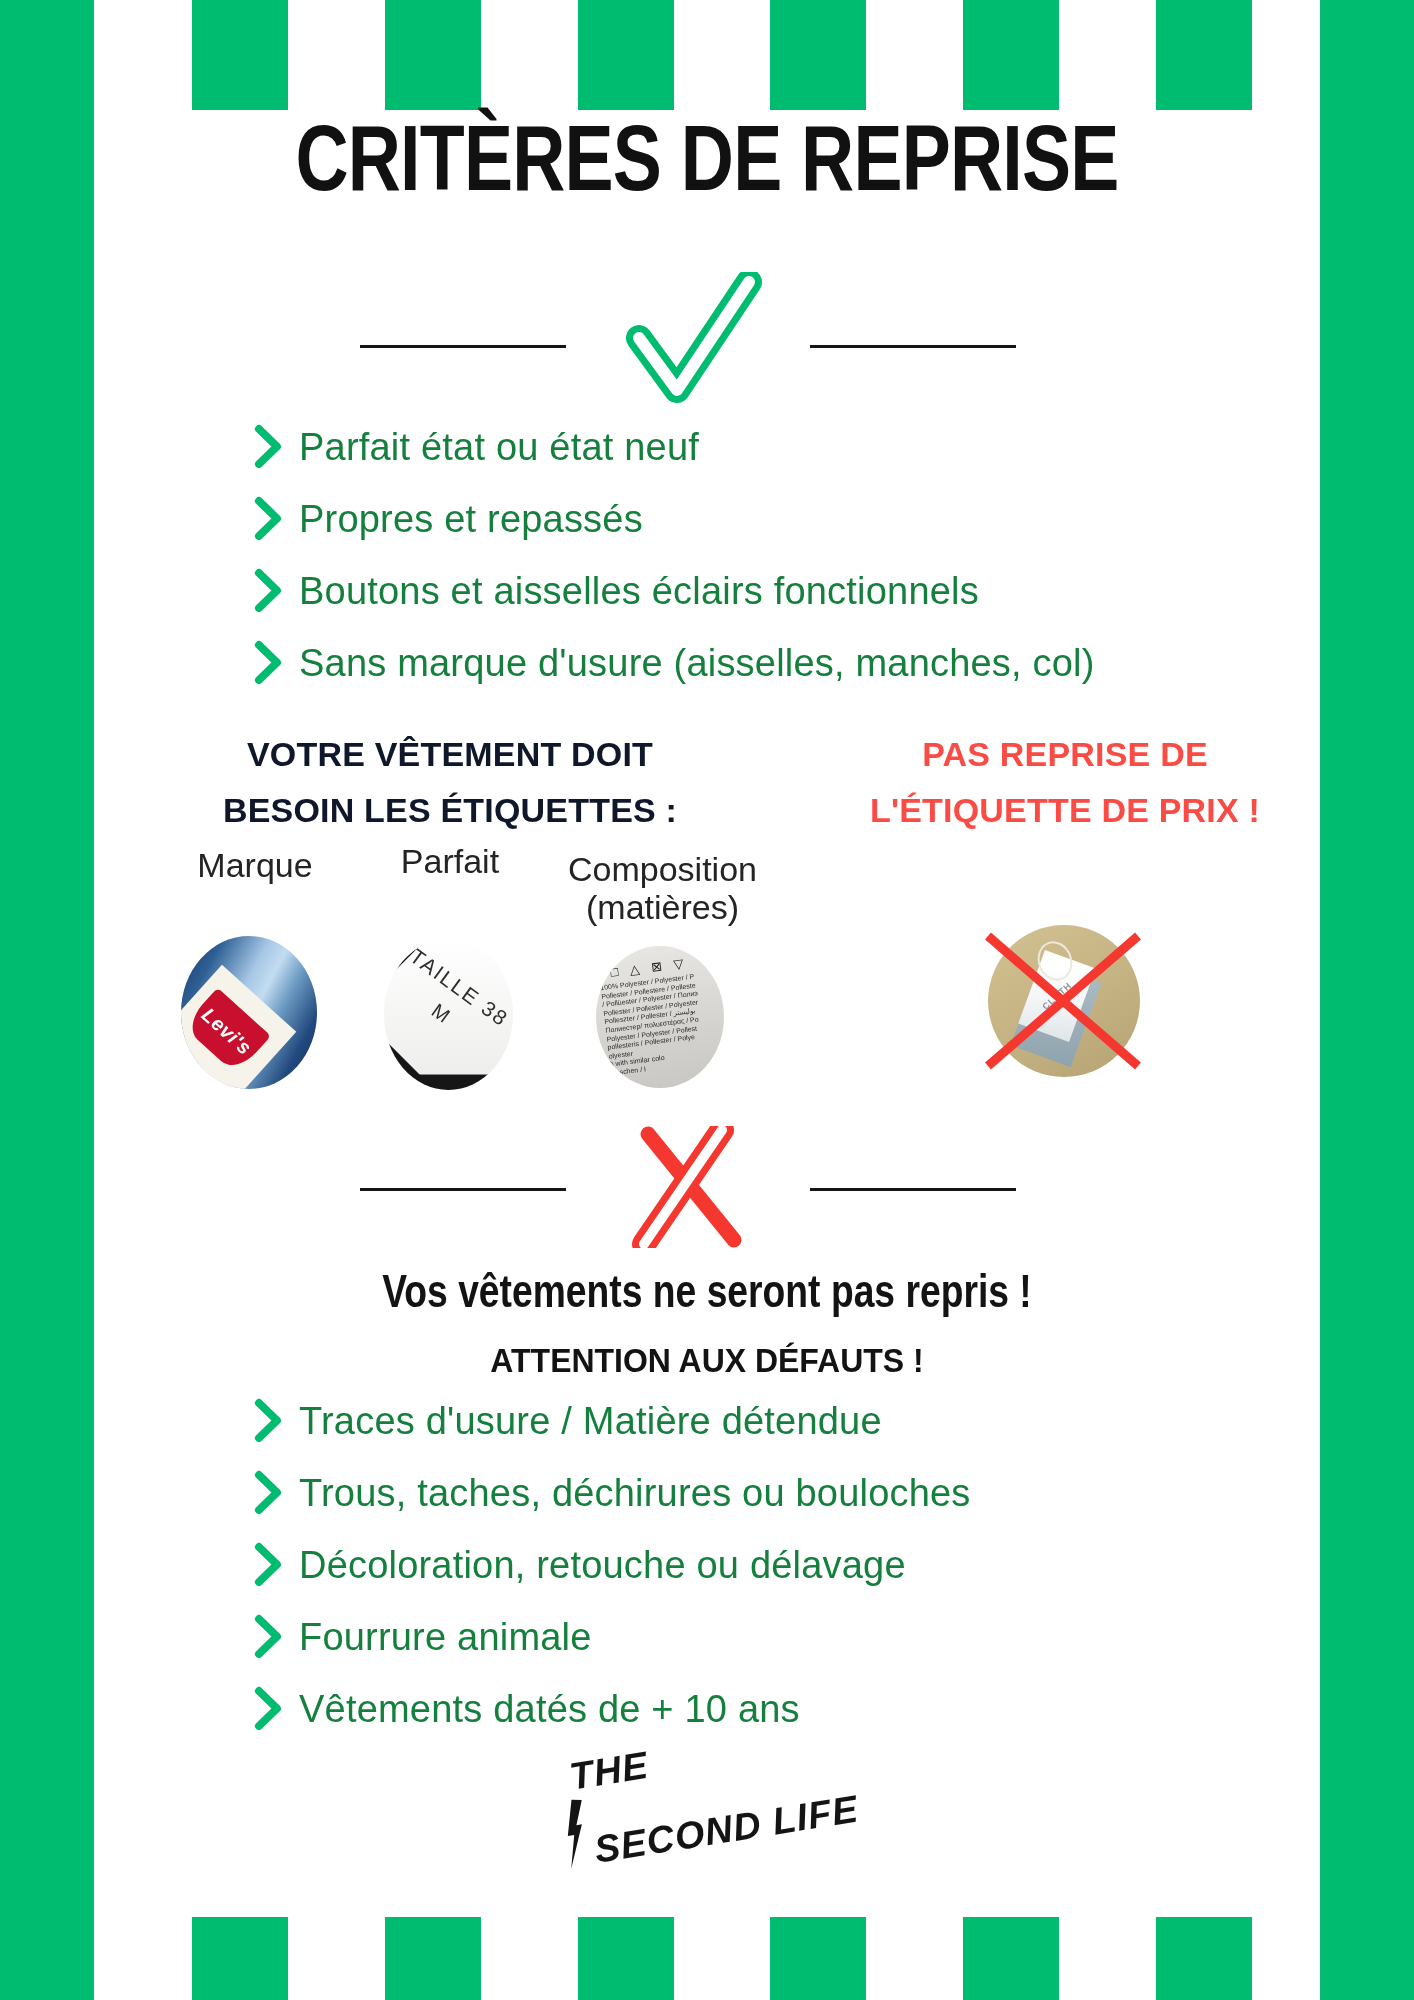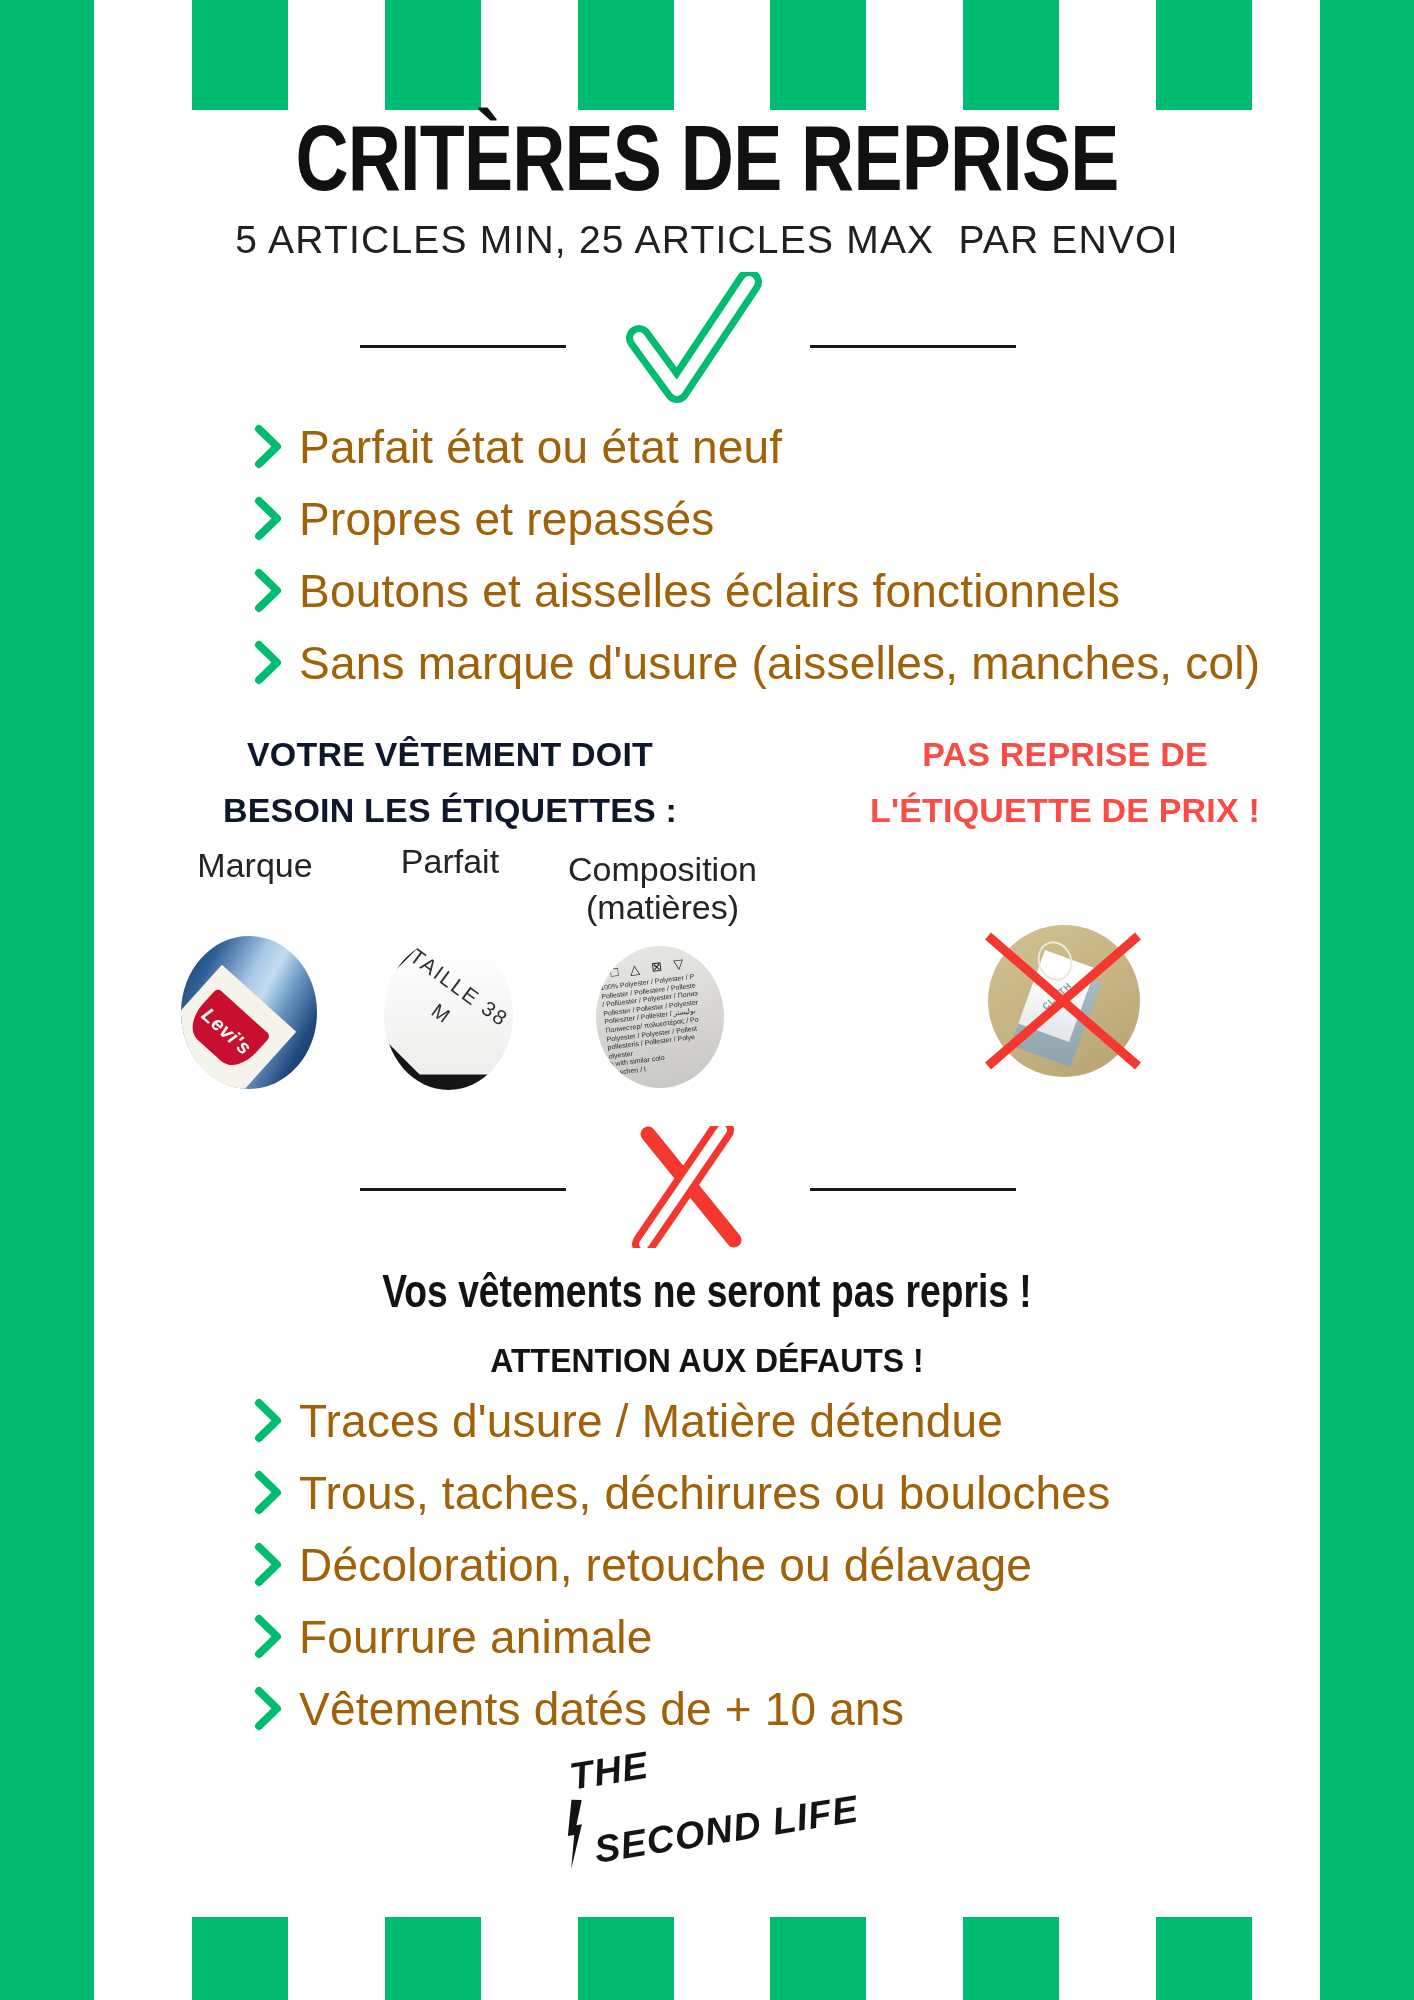--- a/index.html
+++ b/index.html
@@ -18,21 +18,21 @@
     font-size:39px;font-weight:400;letter-spacing:1.2px;color:#202020;
     white-space:pre;line-height:1;}
 
   .divider-line{position:absolute;width:206px;height:3px;background:#161616;}
 
   .icon-svg{position:absolute;}
 
   .list{position:absolute;left:253px;}
   .list-item{display:flex;align-items:flex-start;gap:16px;margin-bottom:26px;height:46px;}
   .bullet-icon{flex:0 0 auto;width:30px;height:45px;}
-  .item-text{font-size:46px;line-height:46px;letter-spacing:0.2px;color:#a16207;white-space:nowrap;}
+  .item-text{font-size:38px;line-height:46px;letter-spacing:0.2px;color:#15803d;white-space:nowrap;}
 
   .col-heading{position:absolute;top:726px;text-align:center;font-size:34px;font-weight:700;
     line-height:56px;letter-spacing:0.2px;}
   .col-heading-left{left:170px;width:560px;color:#0f172a;}
   .col-heading-right{left:855px;width:420px;color:var(--red);}
 
   .tag-label{position:absolute;font-size:34px;font-weight:400;color:#242424;text-align:center;line-height:38px;}
   #label-brand{left:180px;width:150px;top:846px;}
   #label-size{left:375px;width:150px;top:842px;}
   #label-comp{left:535px;width:255px;top:850px;text-align:center;}
@@ -96,21 +96,20 @@
   <div class="stripe stripe-top" style="left:963px"></div>
   <div class="stripe stripe-top" style="left:1156px"></div>
   <div class="stripe stripe-bottom" style="left:192px"></div>
   <div class="stripe stripe-bottom" style="left:385px"></div>
   <div class="stripe stripe-bottom" style="left:578px"></div>
   <div class="stripe stripe-bottom" style="left:770px"></div>
   <div class="stripe stripe-bottom" style="left:963px"></div>
   <div class="stripe stripe-bottom" style="left:1156px"></div>
 
   <div class="main-title">CRITÈRES DE REPRISE</div>
-  <div class="subtitle">5 ARTICLES MIN, 25 ARTICLES MAX  PAR ENVOI</div>
 
   <div class="divider-line" style="left:360px;top:345px;"></div>
   <div class="divider-line" style="left:810px;top:345px;"></div>
   <svg class="icon-svg" style="left:623px;top:272px;" width="140" height="142" viewBox="0 0 140 142">
     <path d="M16,66 L54,118 L126,10" fill="none" style="stroke:var(--green)" stroke-width="26" stroke-linecap="round" stroke-linejoin="round"></path>
     <path d="M16,66 L54,118 L126,10" fill="none" stroke="#ffffff" stroke-width="12" stroke-linecap="round" stroke-linejoin="round"></path>
   </svg>
 
   <ul class="list" style="top:424px;list-style:none;margin:0;padding:0;">
 

